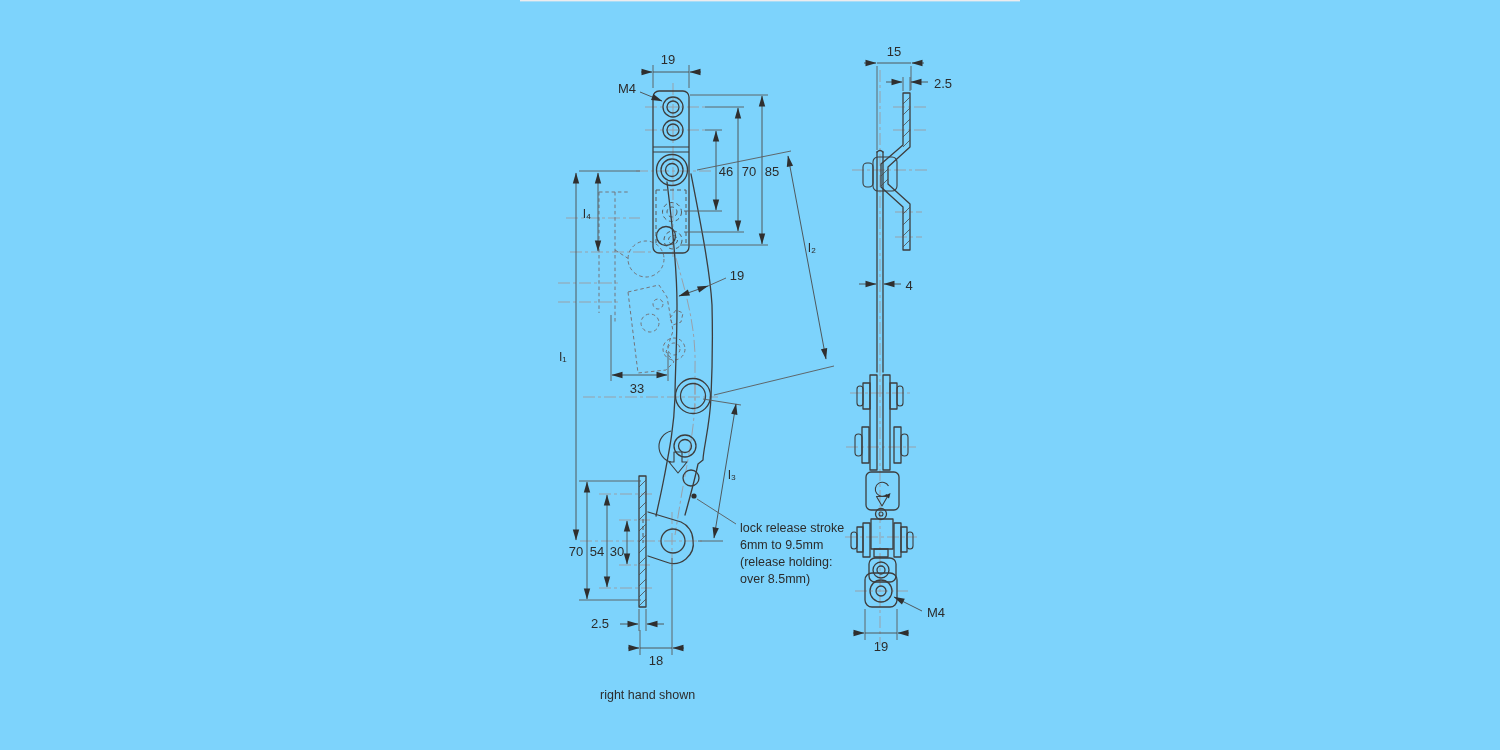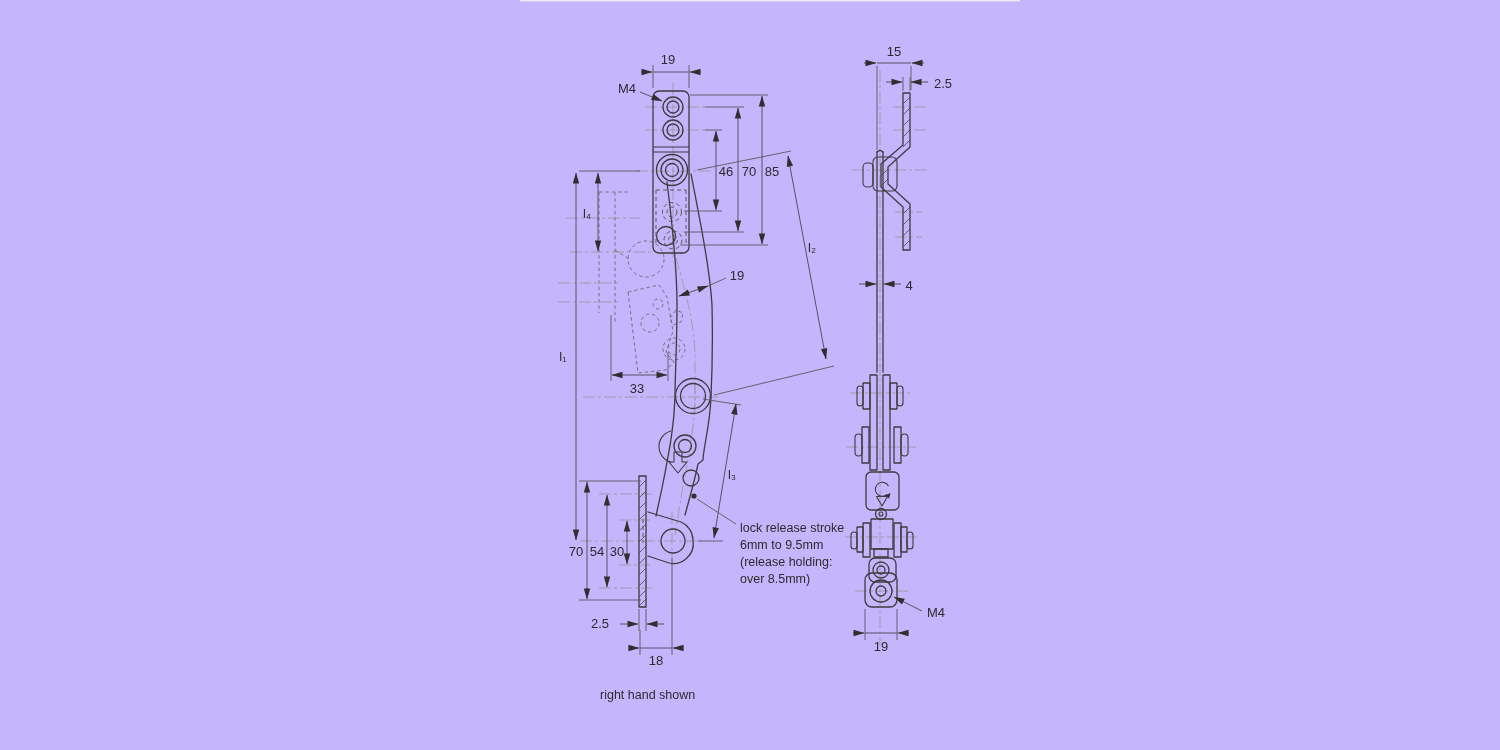--- a/index.html
+++ b/index.html
@@ -1,16 +1,16 @@
 <!DOCTYPE html>
 <html><head>
 <meta charset="utf-8">
 <style>
   html,body{margin:0;padding:0;background:#ffffff;}
-  .stage{position:relative;width:1500px;height:750px;background:#c4b5fd;overflow:hidden;
+  .stage{position:relative;width:1500px;height:750px;background:#7dd3fc;overflow:hidden;
          font-family:"Liberation Sans", sans-serif;}
   svg{position:absolute;left:0;top:0;}
   .outline{stroke:#3d3d3d;stroke-width:1.3;fill:none;stroke-linejoin:round;stroke-linecap:round;}
   .outline2{stroke:#3d3d3d;stroke-width:1.1;fill:none;stroke-linejoin:round;}
   .thin{stroke:#5a5a5a;stroke-width:0.9;fill:none;}
   .dim{stroke:#4a4a4a;stroke-width:0.9;fill:none;}
   .center{stroke:#9b9ba2;stroke-width:0.9;fill:none;stroke-dasharray:12 3 3 3;}
   .phantom{stroke:#74747a;stroke-width:1;fill:none;stroke-dasharray:3.5 2.8;}
   .hidden{stroke:#5a5a5a;stroke-width:1;fill:none;stroke-dasharray:4 3;}
   .hatch{stroke:#4a4a4a;stroke-width:0.8;}

